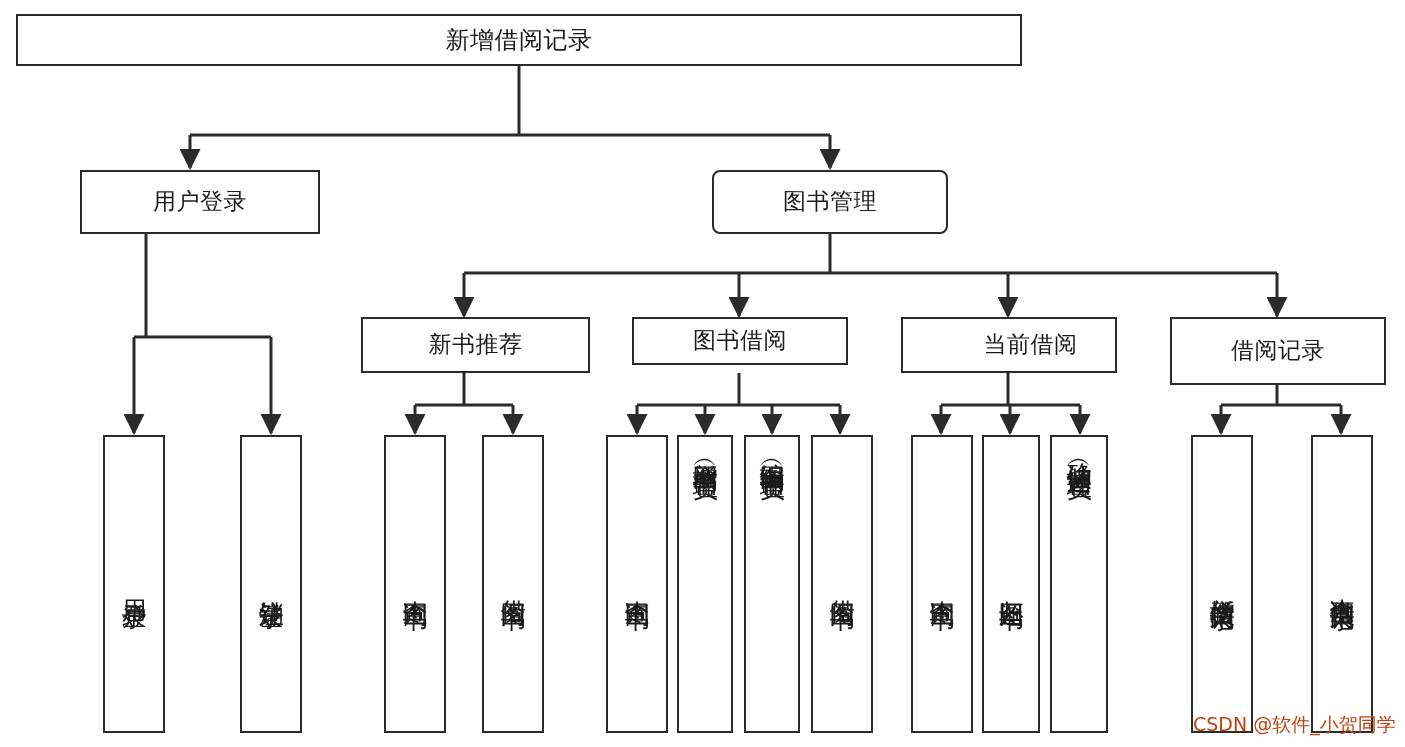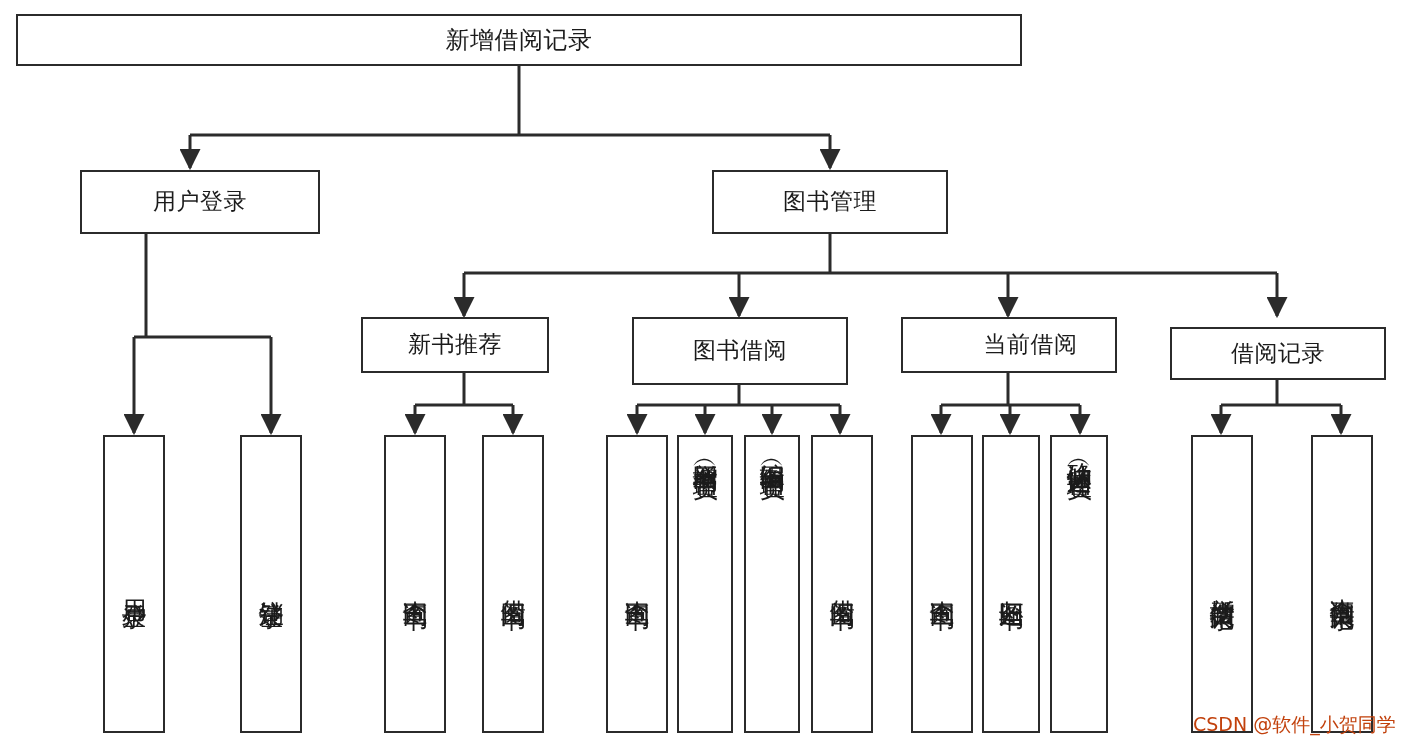--- a/index.html
+++ b/index.html
@@ -133,34 +133,34 @@
     </g>
   </svg>
 
   <div class="node h-node" id="node-root" style="left:16px; top:14px; width:1006px; height:52px;">
     <span class="node-label">新增借阅记录</span>
   </div>
 
   <div class="node h-node" style="left:80px; top:170px; width:240px; height:64px;">
     <span class="node-label">用户登录</span>
   </div>
-  <div class="node h-node" style="left:712px; top:170px; width:236px; height:64px;">
+  <div class="node h-node" style="left:712px; top:170px; width:236px; height:64px;border-radius:8px;">
     <span class="node-label">图书管理</span>
   </div>
 
-  <div class="node h-node" style="left:361px; top:317px; width:188px; height:56px;">
+  <div class="node h-node" style="left:361px; top:317px; width:229px; height:56px;">
     <span class="node-label">新书推荐</span>
   </div>
-  <div class="node h-node" style="left:632px; top:317px; width:216px; height:68px;">
+  <div class="node h-node" style="left:632px; top:317px; width:216px; height:48px;">
     <span class="node-label">图书借阅</span>
   </div>
   <div class="node h-node" style="left:901px; top:317px; width:216px; height:56px;padding-left:43px;">
     <span class="node-label">当前借阅</span>
   </div>
-  <div class="node h-node" style="left:1170px; top:327px; width:216px; height:53px;">
+  <div class="node h-node" style="left:1170px; top:317px; width:216px; height:68px;">
     <span class="node-label">借阅记录</span>
   </div>
 
   <div class="node v-node" style="left:103px; top:435px; width:62px; height:298px;">
     <span class="node-label">用户登录</span>
   </div>
   <div class="node v-node" style="left:240px; top:435px; width:62px; height:298px;">
     <span class="node-label">注销登录</span>
   </div>
 

